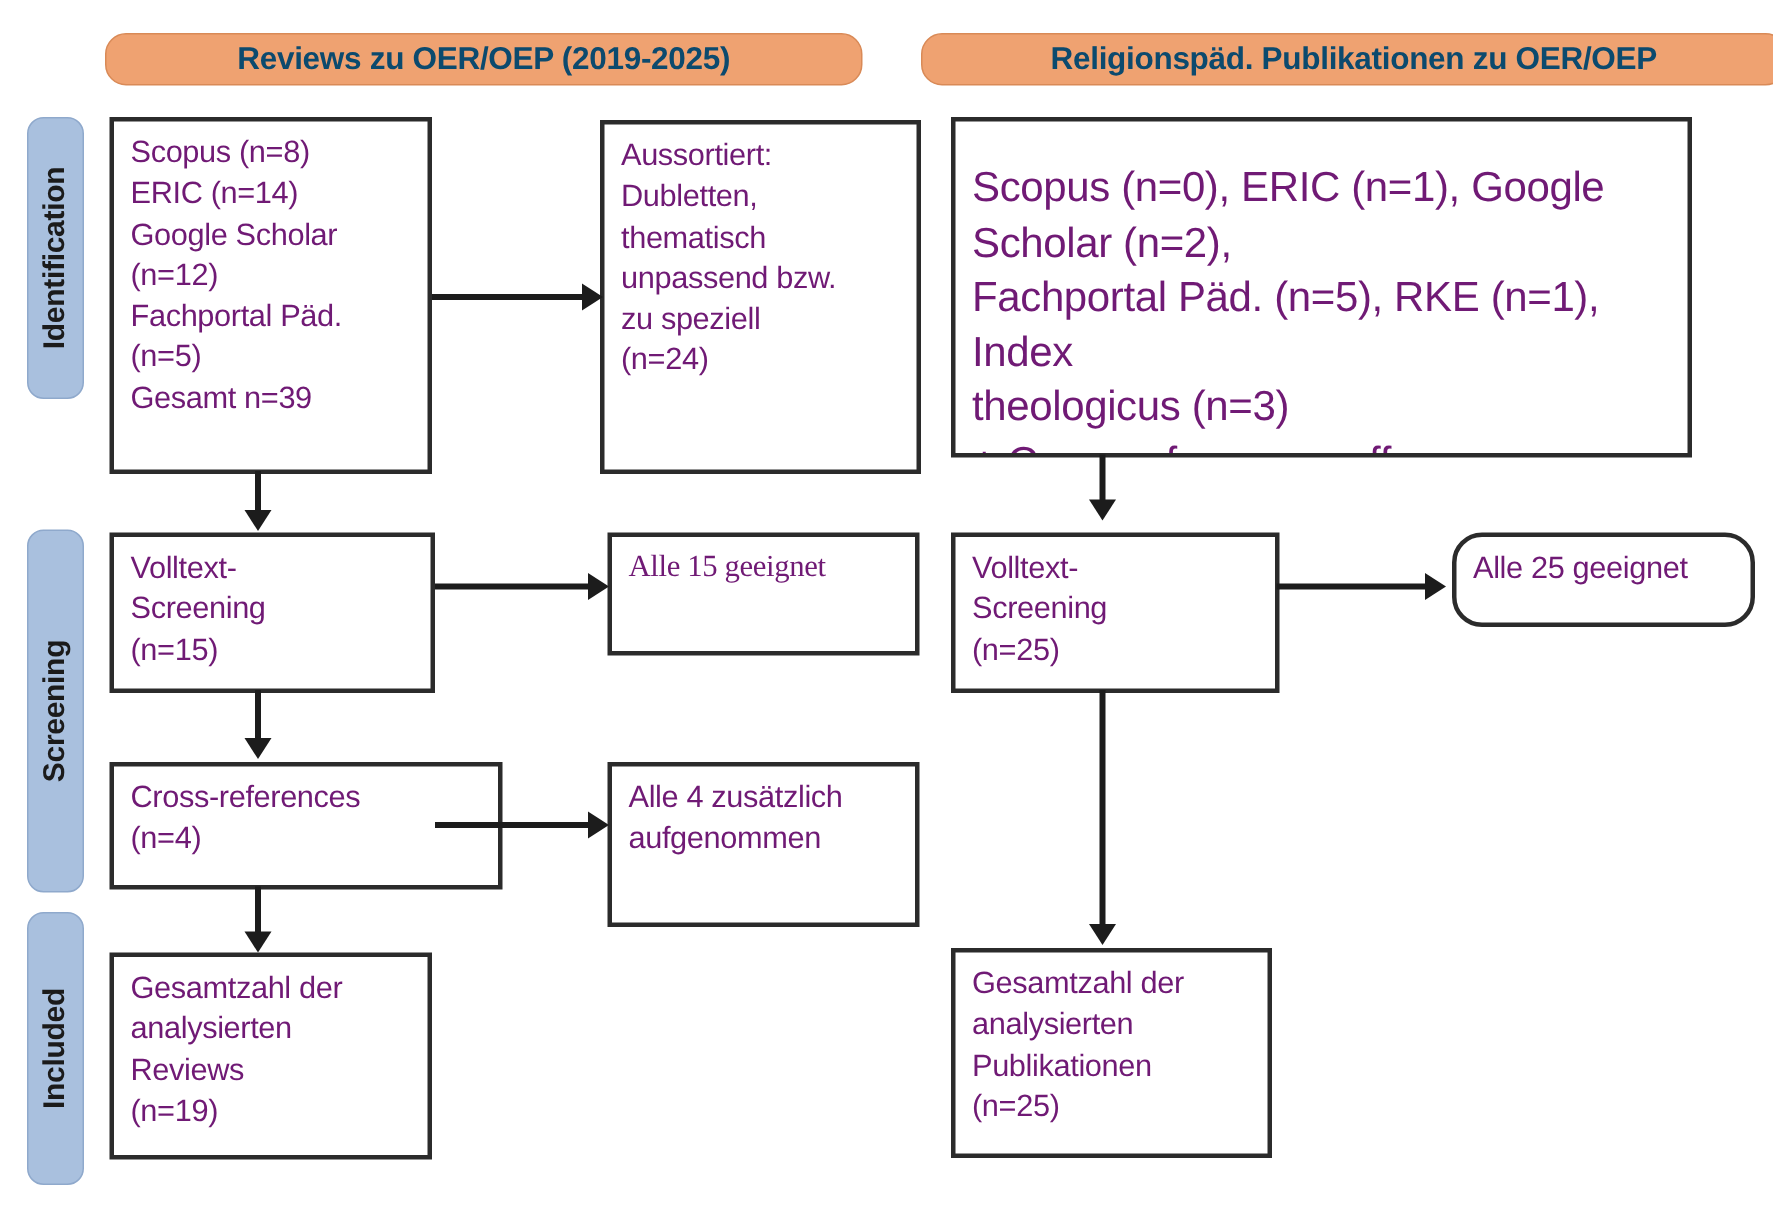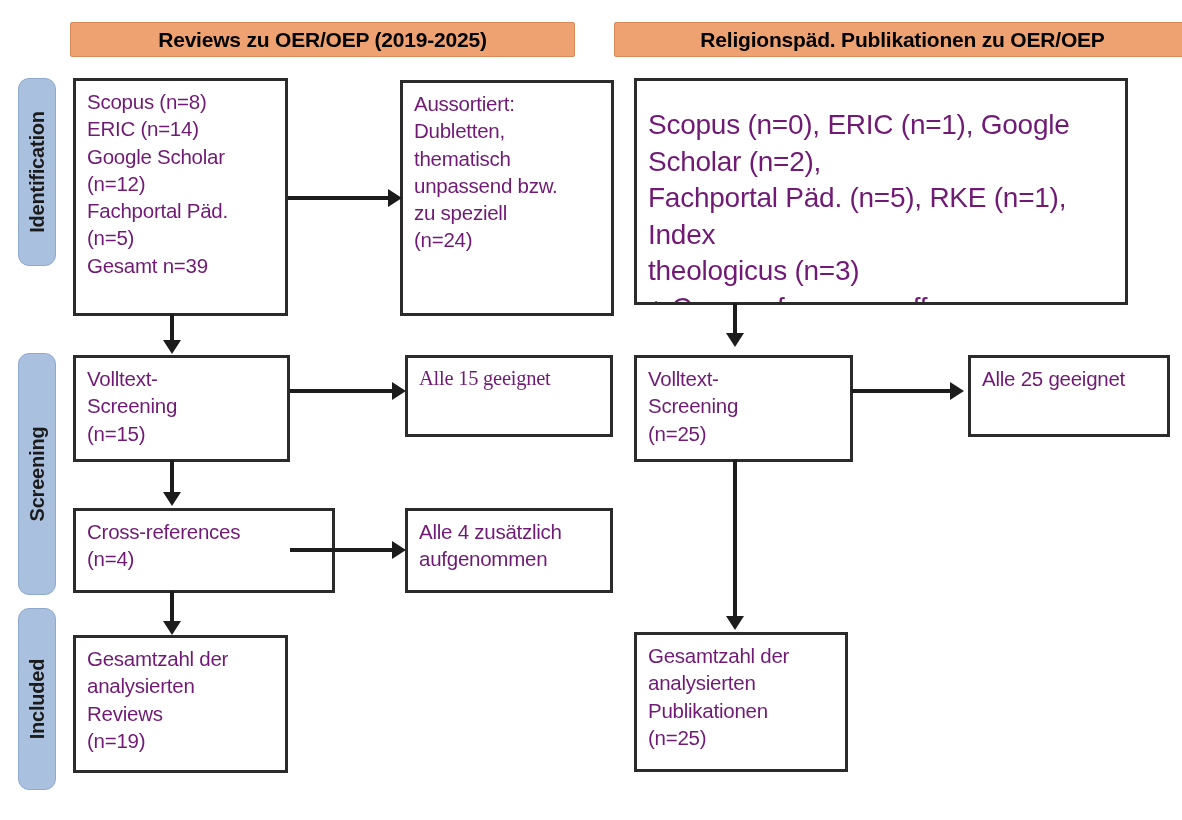--- a/index.html
+++ b/index.html
@@ -17,22 +17,22 @@
     height: 820px;
     background: #ffffff;
     overflow: hidden;
   }
 
   
   .stage-header {
     position: absolute;
     background: #EFA271;
     border: 1px solid #D98A57;
-    border-radius: 2px;
-    color: #000000;
+    border-radius: 14px;
+    color: #0c4a6e;
     font-weight: bold;
     font-size: 21px;
     letter-spacing: -0.2px;
     display: flex;
     align-items: center;
     justify-content: center;
     text-align: center;
     box-sizing: border-box;
   }
 
@@ -139,41 +139,41 @@
 
   <div class="box" style="left:73px; top:355px; width:217px; height:107px;">Volltext-
 Screening
 (n=15)</div>
 
   <div class="box" style="left:405px; top:355px; width:208px; height:82px;font-family:Liberation Serif, serif;">Alle 15 geeignet</div>
 
   <div class="box" style="left:73px; top:508px; width:262px; height:85px;">Cross-references
 (n=4)</div>
 
-  <div class="box" style="left:405px; top:508px; width:208px; height:85px;">Alle 4 zusätzlich
+  <div class="box" style="left:405px; top:508px; width:208px; height:110px;">Alle 4 zusätzlich
 aufgenommen</div>
 
   <div class="box" style="left:73px; top:635px; width:215px; height:138px;">Gesamtzahl der
 analysierten
 Reviews
 (n=19)</div>
 
   <div class="box wide" style="left:634px; top:78px; width:494px; height:227px;">Scopus (n=0), ERIC (n=1), Google Scholar (n=2),
 Fachportal Päd. (n=5), RKE (n=1), Index
 theologicus (n=3)
 + Cross-references, offene Literaturrecherche
 und persönliche Gespräche mit Kolleg:innen
 (n=13)
 Gesamt n=25</div>
 
   <div class="box" style="left:634px; top:355px; width:219px; height:107px;">Volltext-
 Screening
 (n=25)</div>
 
-  <div class="box" style="left:968px; top:355px; width:202px; height:82px;">Alle 25 geeignet</div>
+  <div class="box" style="left:968px; top:355px; width:202px; height:63px;border-radius:20px;">Alle 25 geeignet</div>
 
   <div class="box" style="left:634px; top:632px; width:214px; height:140px;">Gesamtzahl der
 analysierten
 Publikationen
 (n=25)</div>
 
   <div class="conn conn-h" style="left:288px; top:196px; width:105px;"></div>
   <div class="arrowhead arrow-right" style="left:388px; top:189px;"></div>
 
   <div class="conn conn-v" style="left:170px; top:314px; width:4px; height:28px;"></div>

